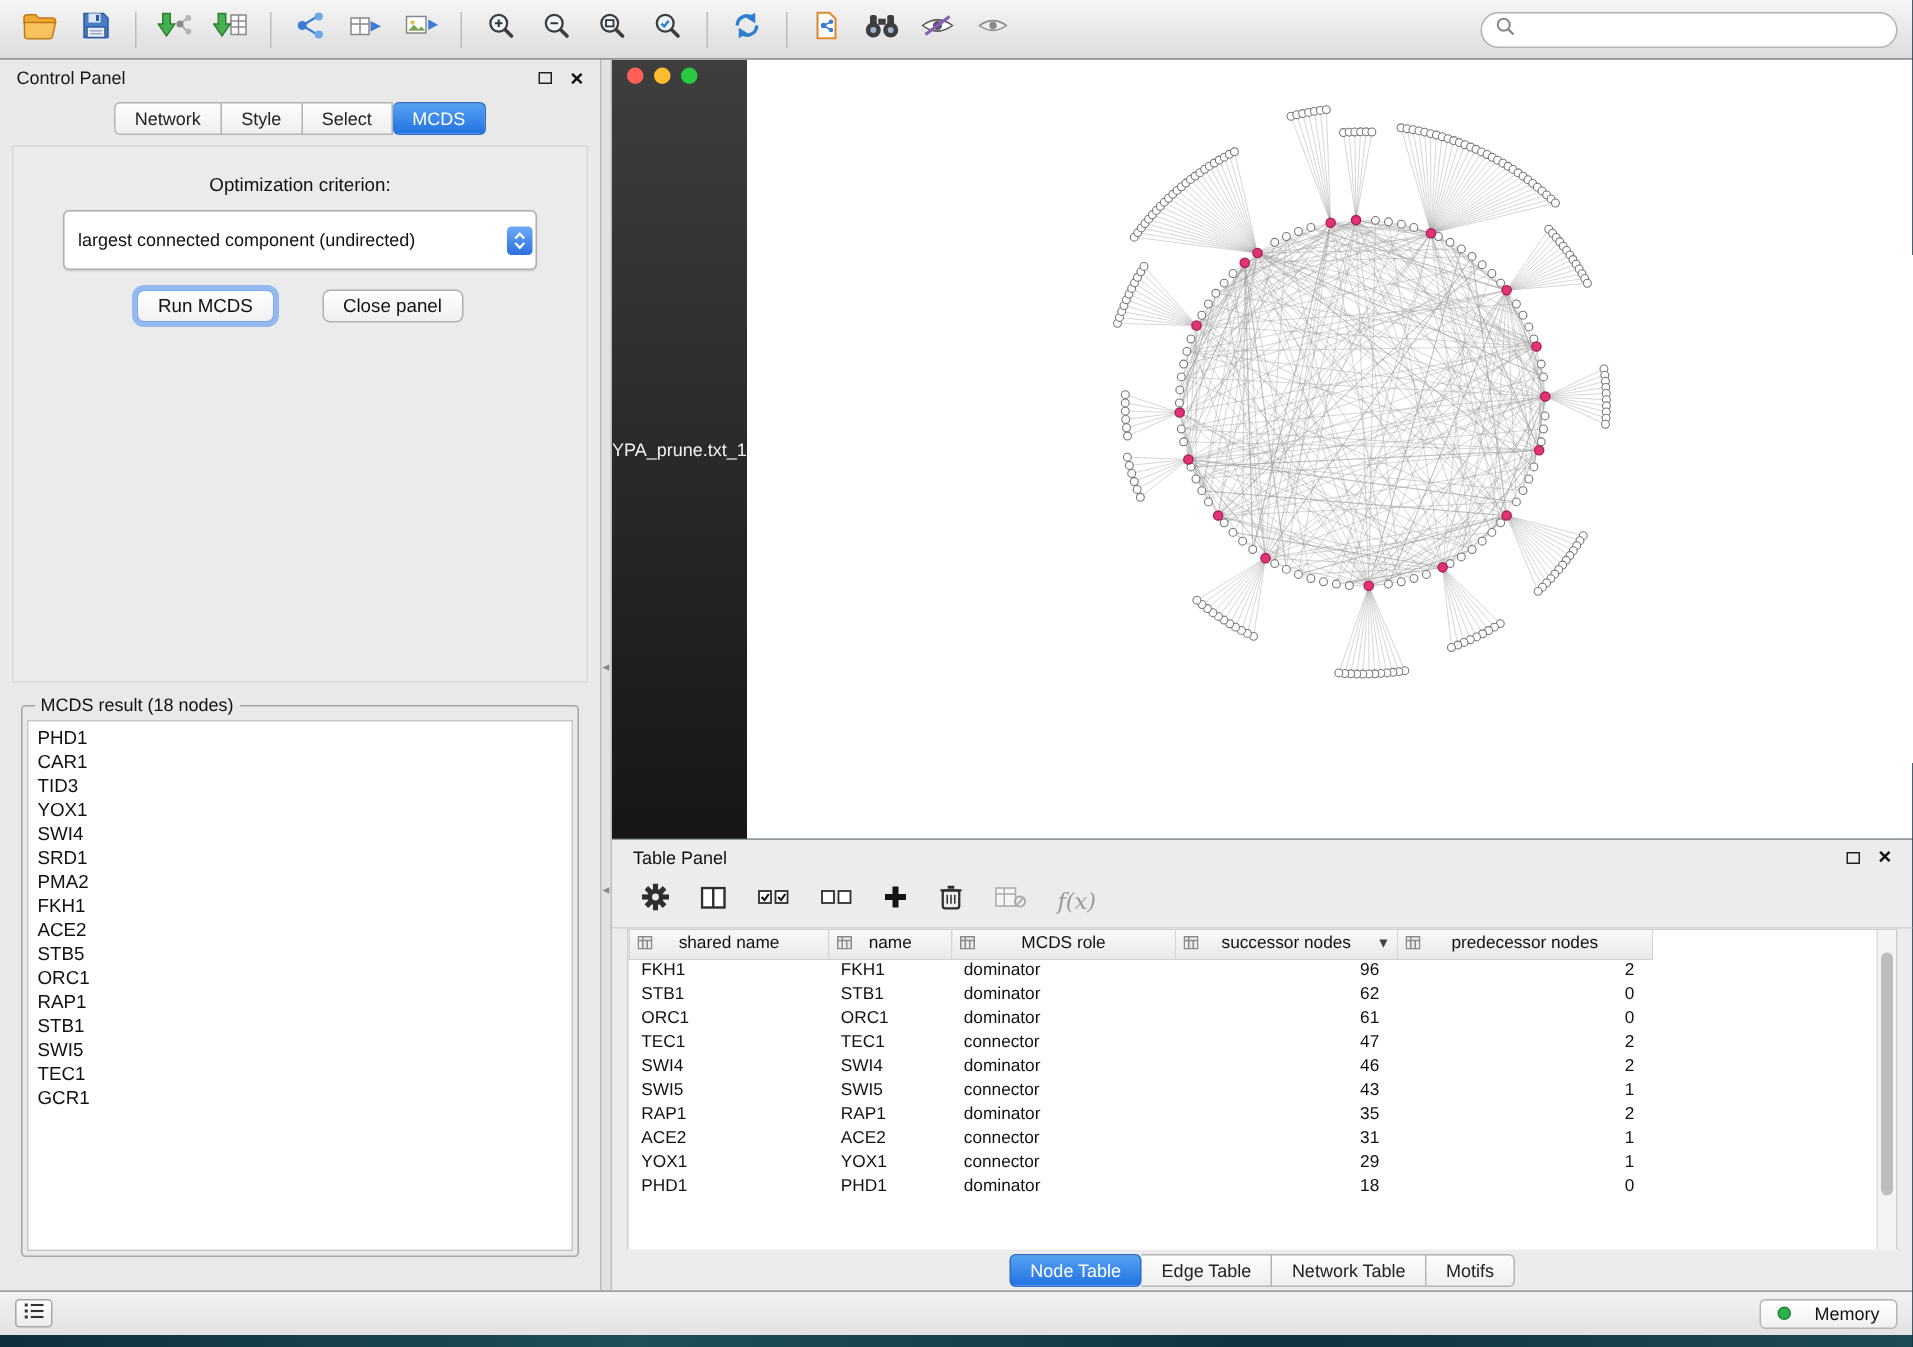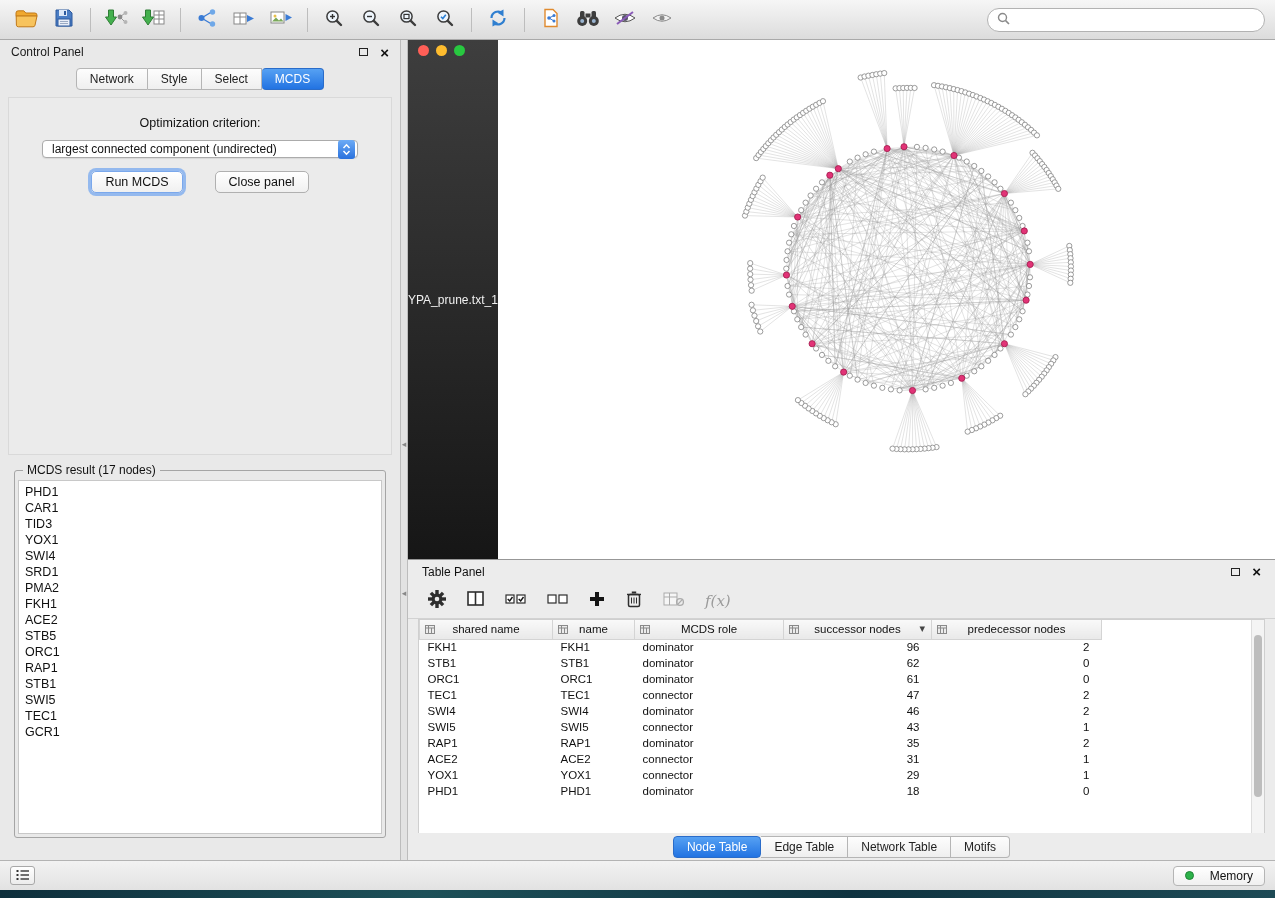--- a/index.html
+++ b/index.html
@@ -30,21 +30,21 @@
   .cp-tabs { flex:0 0 29px;text-align:right; }
   .tab { font-size:12px; padding:3px 13px; background:linear-gradient(#fdfdfd,#efefef); border:1px solid #b5b5b5;
          border-left:none; color:#222; white-space:nowrap; }
   .tab:first-child { border-left:1px solid #b5b5b5; border-radius:4px 0 0 4px; }
   .tab:last-child { border-radius:0 4px 4px 0; }
   .tab.active { background:linear-gradient(#56a1f3,#2273e2); border-color:#2a6cc9; color:#fff; border-radius:4px; position:relative; z-index:1; }
 
   .tab-content { flex:0 0 358px; margin:4px 8px 8px; border:1px solid #d9d9d9; background:#ebebeb;
                  display:flex; flex-direction:column; align-items:center; }
   .opt-label { margin-top:18px; font-size:12.5px; }
-  .dropdown { margin-top:10px; width:316px; height:18px; background:#fff; border:1px solid #ababab; border-radius:4px;
+  .dropdown { margin-top:10px; width:316px; height:40px; background:#fff; border:1px solid #ababab; border-radius:4px;
               display:flex; align-items:center; font-size:12px; box-shadow:0 1px 1px rgba(0,0,0,.08); }
   .dd-text { flex:1; padding-left:9px; white-space:nowrap; overflow:hidden; }
   .dd-stepper { width:17px; height:19px; margin-right:2px; border-radius:3px;
                 background:linear-gradient(#6cabf6,#2a71dd); display:flex; align-items:center; justify-content:center; }
   .btn-row { margin-top:13px; display:flex; gap:32px; }
   .mac-btn { font-size:12.5px; padding:3px 13px; background:linear-gradient(#ffffff,#f0f0f0);
              border:1px solid #b0b0b0; border-radius:5px; color:#111; font-family:inherit; }
   .mac-btn.focused { box-shadow:0 0 0 3px rgba(77,144,240,.55); border-color:#7aa8ec; }
 
   .result-group { flex:1 1 auto; margin:0 14px 22px; border:1px solid #a5a5a5; border-radius:3px; padding:3px;
@@ -282,21 +282,21 @@
                 <path d="M1.5 8 L4.5 11.2 L7.5 8" stroke="#fff" stroke-width="1.5" fill="none"></path>
               </svg>
             </span>
         </div>
         <div class="btn-row">
           <button class="mac-btn focused">Run MCDS</button>
           <button class="mac-btn">Close panel</button>
         </div>
       </div>
       <fieldset class="result-group">
-        <legend>MCDS result (17 nodes)</legend>
+        <legend>MCDS result (18 nodes)</legend>
         <div class="result-list" id="result-list">
             <div class="result-item">PHD1</div>
             <div class="result-item">CAR1</div>
             <div class="result-item">TID3</div>
             <div class="result-item">YOX1</div>
             <div class="result-item">SWI4</div>
             <div class="result-item">SRD1</div>
             <div class="result-item">PMA2</div>
             <div class="result-item">FKH1</div>
             <div class="result-item">ACE2</div>

